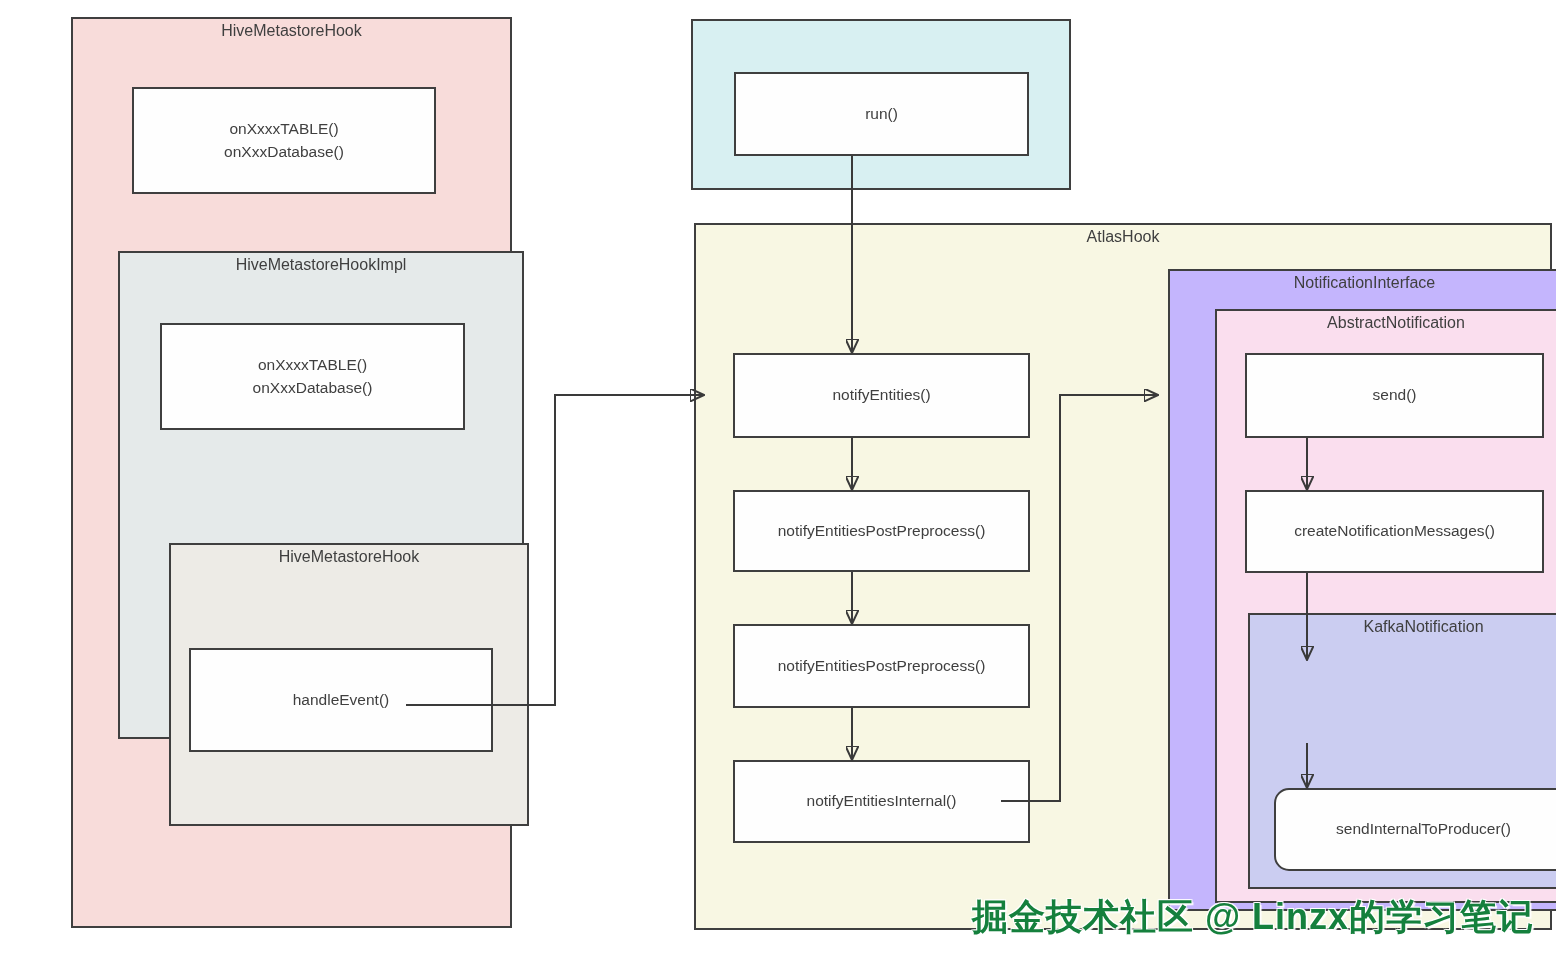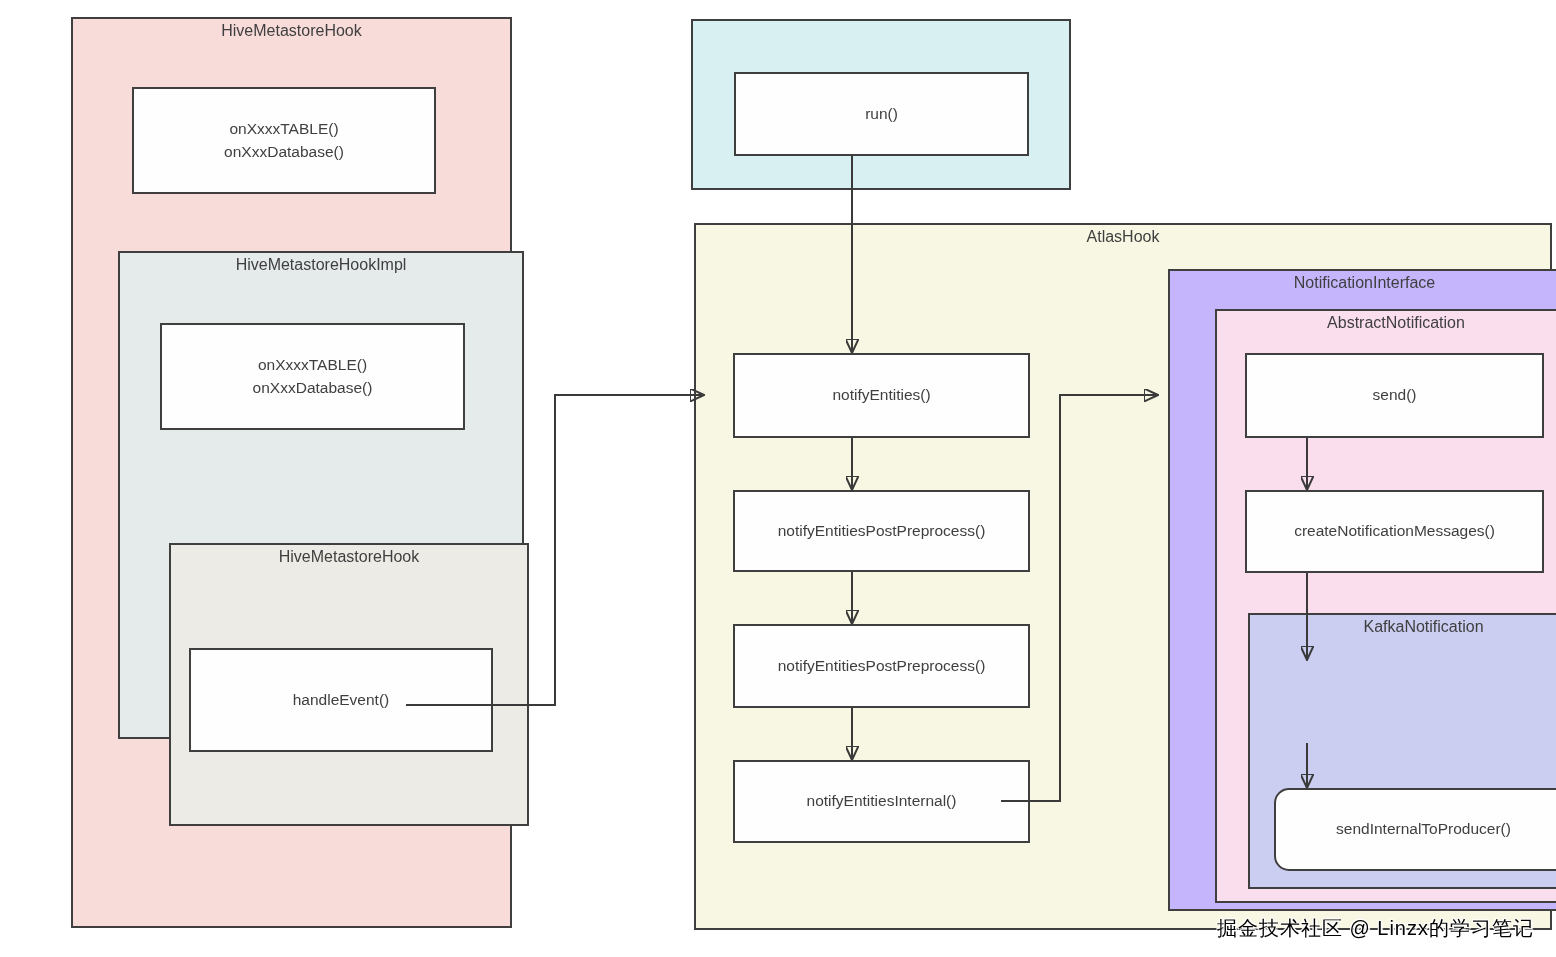--- a/index.html
+++ b/index.html
@@ -47,24 +47,24 @@
   }
   #arrow-layer path{
     fill:none;
     stroke:#3a3a3a;
     stroke-width:2;
   }
   .watermark{
     position:absolute;
     right:22px;bottom:15px;
     z-index:30;
-    font-size:20px;
-    font-weight:normal;
+    font-size:36px;
+    font-weight:bold;
     letter-spacing:1px;
-    color:#000000;
+    color:#15803d;
     white-space:nowrap;
     text-shadow:
       -1px -1px 0 rgba(255,255,255,0.95),
        1px -1px 0 rgba(255,255,255,0.95),
       -1px  1px 0 rgba(255,255,255,0.95),
        2px  2px 1px rgba(255,255,255,0.95);
   }
 </style>
 </head>
 <body>

